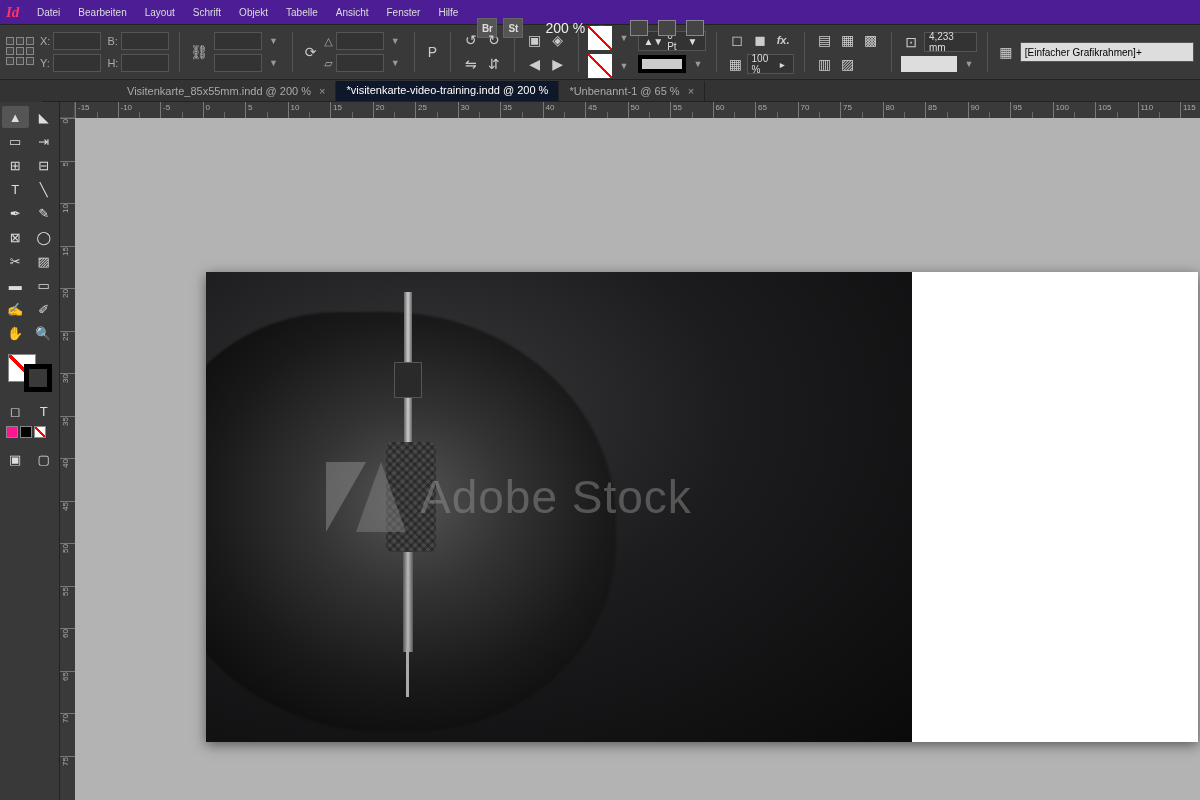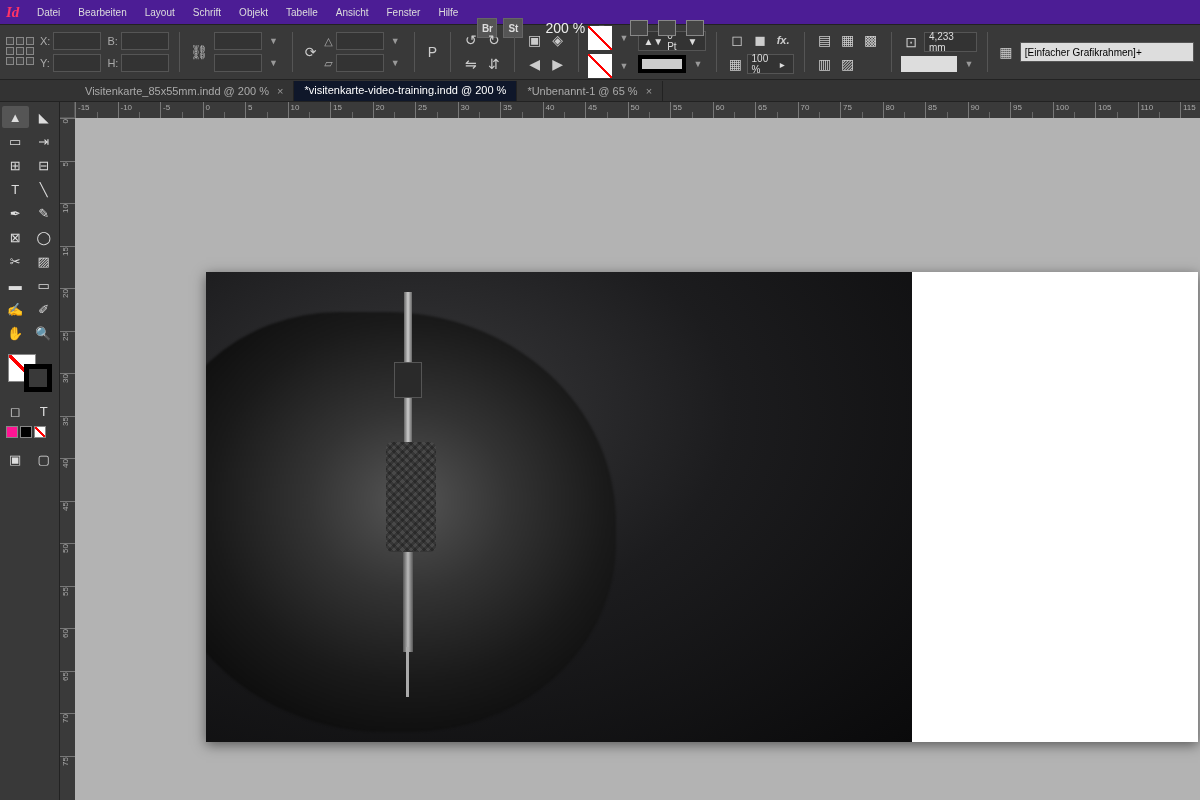--- a/index.html
+++ b/index.html
@@ -22,21 +22,21 @@
   .field-input { width:48px; height:18px; background:#333; border:1px solid #555; color:#ddd; font-size:10px; padding:0 3px;}
   .sep { width:1px; height:40px; background:#555; margin:0 4px;}
   .ic { width:20px; height:20px; display:flex; align-items:center; justify-content:center; color:#ccc; font-size:14px; cursor:pointer;}
   .stroke-none { width:24px; height:24px; background:#fff; position:relative;}
   .stroke-none::after{content:"";position:absolute;top:0;left:0;width:100%;height:100%;background:linear-gradient(to top right,transparent 46%,red 46%,red 54%,transparent 54%);}
   .combo { display:flex; align-items:center; background:#333; border:1px solid #555; height:20px; padding:0 4px; gap:4px;}
   .combo span{color:#ddd; font-size:10px;}
   .stroke-swatch{width:48px;height:18px;background:#ccc;border:4px solid #000;}
   .style-combo{width:220px;height:20px;background:#ddd;border:1px solid #555;color:#000;font-size:10px;display:flex;align-items:center;padding:0 4px;}
   
-  .tabs-row { height:22px; background:#333; display:flex; align-items:flex-end; padding-left:75px; border-bottom:1px solid #222;}
+  .tabs-row { height:22px; background:#333; display:flex; align-items:flex-end; padding-left:75px; border-bottom:1px solid #222;margin-left:42px;}
   .doc-tab { height:20px; padding:3px 10px; font-size:11px; color:#aaa; display:flex; align-items:center; gap:8px; cursor:pointer; border-right:1px solid #222;}
   .doc-tab.active { background:#0f172a; color:#fff;flex-direction:column;}
   .doc-tab .close { font-size:11px; color:#999;}
   
   .workspace { position:absolute; top:102px; left:0; right:0; bottom:0; display:flex;}
   .toolbar { width:60px; background:#393939; border-right:1px solid #222; display:flex; flex-direction:column; padding:4px 2px; gap:2px;}
   .tool-row { display:flex; gap:2px; height:22px;}
   .tool { width:27px; height:22px; display:flex; align-items:center; justify-content:center; color:#ddd; font-size:13px; cursor:pointer; border-radius:2px;}
   .tool.active { background:#555;}
   .swatch-block{margin-top:8px; position:relative; width:44px; height:38px; align-self:center;}
@@ -473,16 +473,20 @@
     <div class="page">
       <div class="photo-frame">
         <div class="glove"></div>
         <div class="machine">
           <div class="shaft"></div>
             <div class="coil"></div>
             <div class="grip"></div>
             <div class="tip"></div>
             <div class="needle"></div>
         </div>
+        <div class="watermark">
+          <div class="wm-logo"></div>
+          <div class="wm-text">Adobe Stock</div>
+        </div>
       </div>
     </div>
   </div>
 </div>
 
 </body></html>

